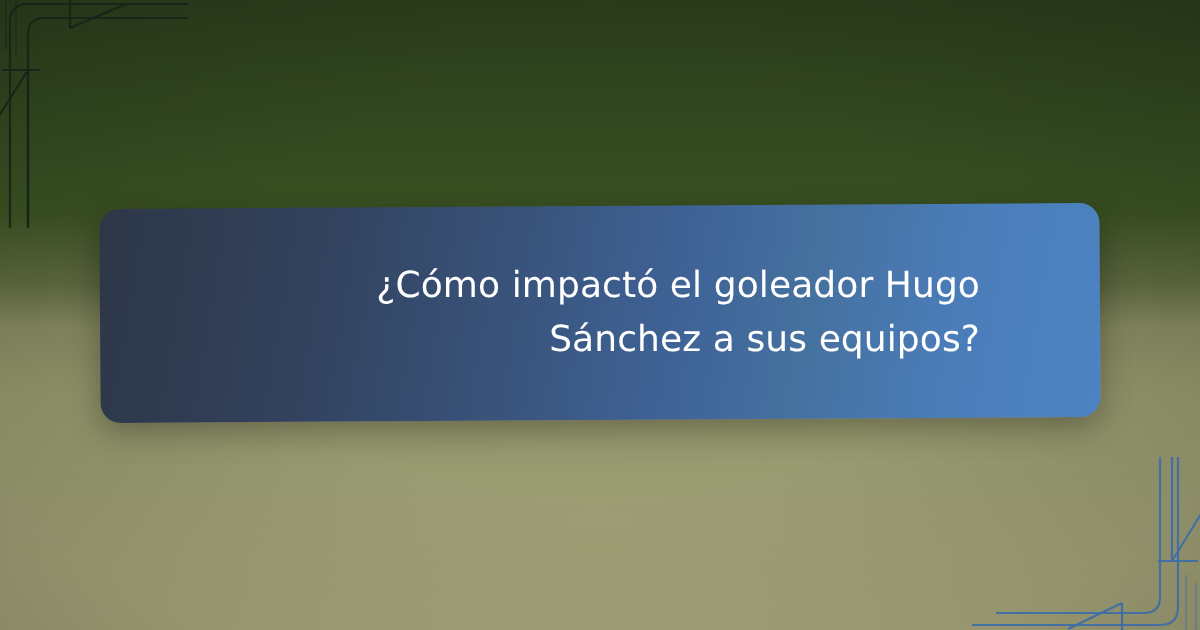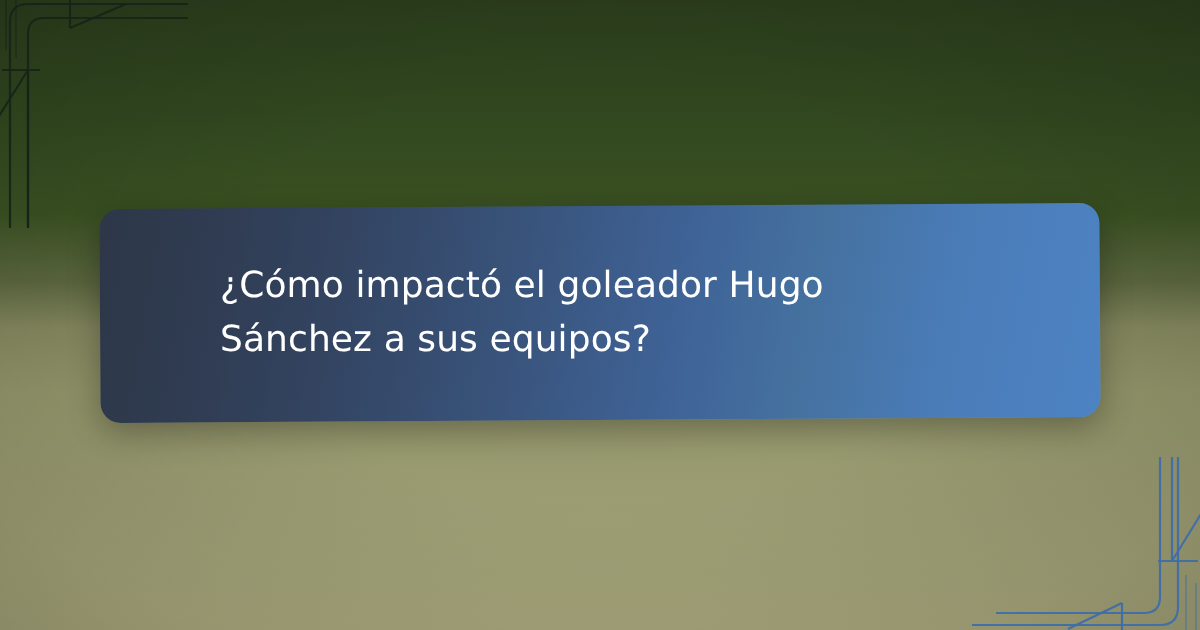--- a/index.html
+++ b/index.html
@@ -124,21 +124,21 @@
     box-shadow: 0 10px 32px rgba(0,0,0,0.30);
     display: flex;
     align-items: center;
     justify-content: center;
   }
   .card-title {
     color: #ffffff;
     font-size: 36px;
     line-height: 54px;
     font-weight: 400;
-    text-align: left;
+    text-align: right;
     letter-spacing: 0.1px;
     max-width: 760px;
     transform: rotate(0.35deg);
     text-rendering: geometricPrecision;
   }
 </style>
 </head>
 <body>
 
 <div id="stage">

